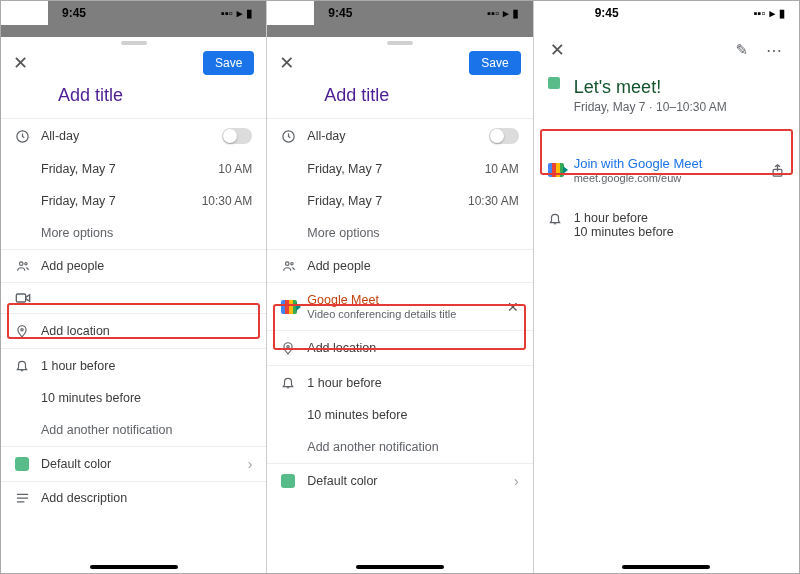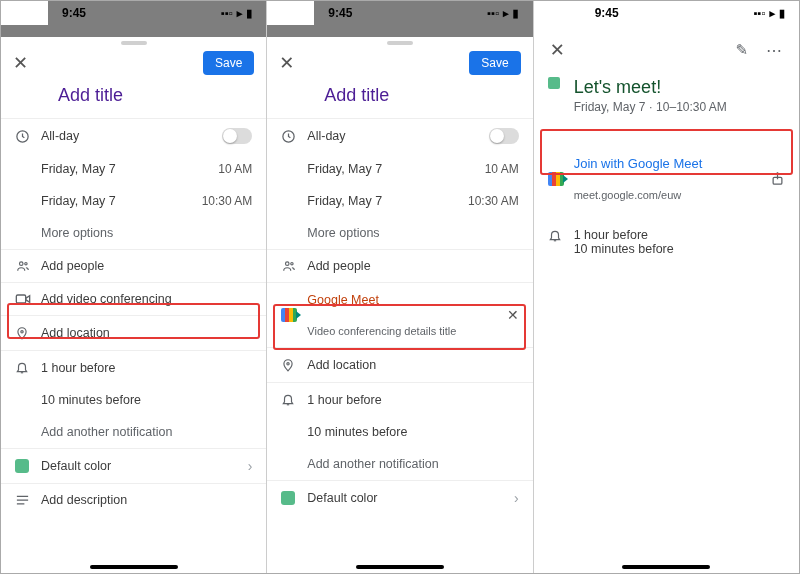--- a/index.html
+++ b/index.html
@@ -29,21 +29,21 @@
   .toggle::after { content:""; position:absolute; width:14px; height:14px; background:#fff; border-radius:50%; top:1px; left:1px; box-shadow:0 1px 2px rgba(0,0,0,.3); }
   .chev { color:#9aa0a6; font-size:14px; }
   .hl { position:absolute; border:2px solid #e53935; border-radius:3px; pointer-events:none; }
   .meet-logo { display:inline-block; width:16px; height:14px; background: linear-gradient(90deg,#4285f4 0 25%,#ea4335 25% 50%,#fbbc05 50% 75%,#34a853 75% 100%); border-radius:2px; position:relative; }
   .meet-logo::after{content:"";position:absolute;right:-4px;top:3px;border-left:5px solid #00897b;border-top:4px solid transparent;border-bottom:4px solid transparent;}
   .color-dot{width:14px;height:14px;border-radius:3px;background:#57bb8a;}
   .square-dot{width:12px;height:12px;border-radius:2px;background:#57bb8a;}
   .evt-title{font-size:18px;font-weight:500;color:#14532d;}
   .evt-sub{font-size:12px;color:#5f6368;margin-top:2px;}
   .link{color:#1a73e8;font-size:13px;font-weight:500;}
-  .sub{font-size:11px;color:#5f6368;margin-top:18px;}
+  .sub{font-size:11px;color:#5f6368;margin-top:1px;}
   .share-ic{color:#5f6368;font-size:16px;}
   .pencil{color:#5f6368;font-size:15px;}
   .dots{color:#5f6368;font-size:16px;letter-spacing:1px;}
   svg{display:block;}
   .home-ind{position:absolute;bottom:4px;left:50%;transform:translateX(-50%);width:88px;height:4px;background:#000;border-radius:2px;}
 </style>
 </head>
 <body>
 
 <div class="frame">
@@ -105,21 +105,20 @@
         <span class="txt">Add people</span>
       </div>
       <div class="sep"></div>
       <div class="row">
         <span class="ic">
             <svg width="16" height="12" viewBox="0 0 24 18" fill="none" stroke="#5f6368" stroke-width="2">
               <rect x="2" y="3" width="14" height="12" rx="2"></rect>
               <path d="M16 8l6-4v10l-6-4"></path>
             </svg>
           </span>
-        <span class="txt">Add video conferencing</span>
       </div>
       <div class="sep"></div>
       <div class="row">
         <span class="ic">
             <svg width="14" height="16" viewBox="0 0 24 24" fill="none" stroke="#5f6368" stroke-width="2">
               <path d="M12 22s7-7 7-12a7 7 0 10-14 0c0 5 7 12 7 12z"></path>
               <circle cx="12" cy="10" r="2"></circle>
             </svg>
           </span>
         <span class="txt">Add location</span>

